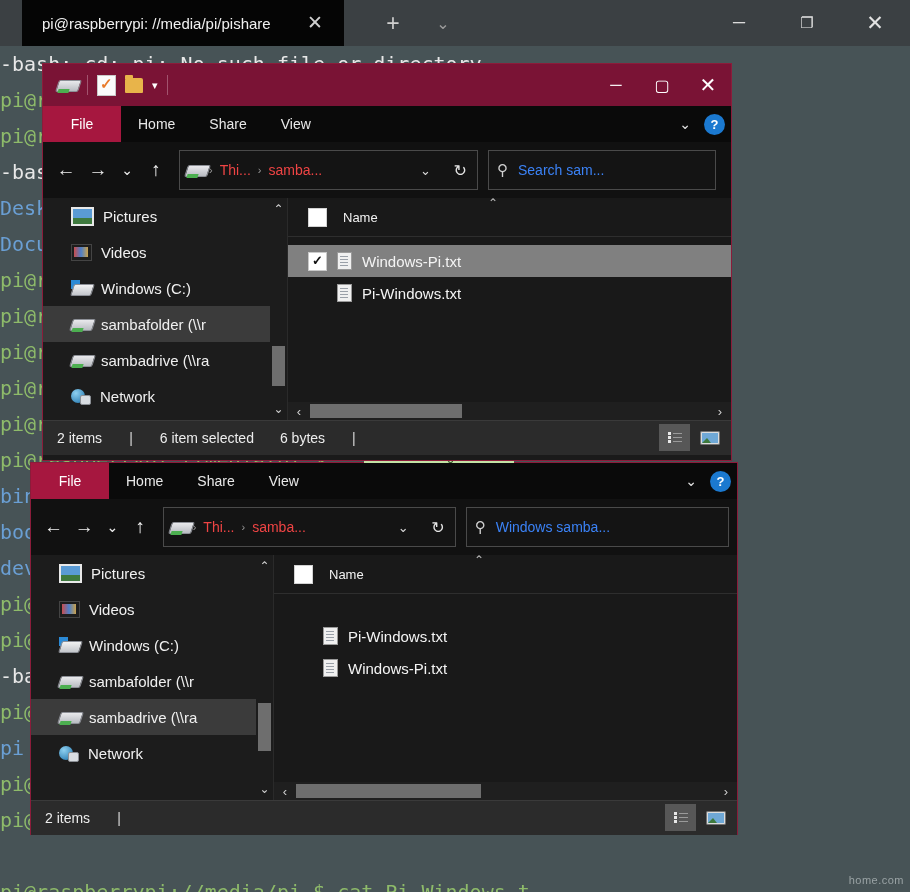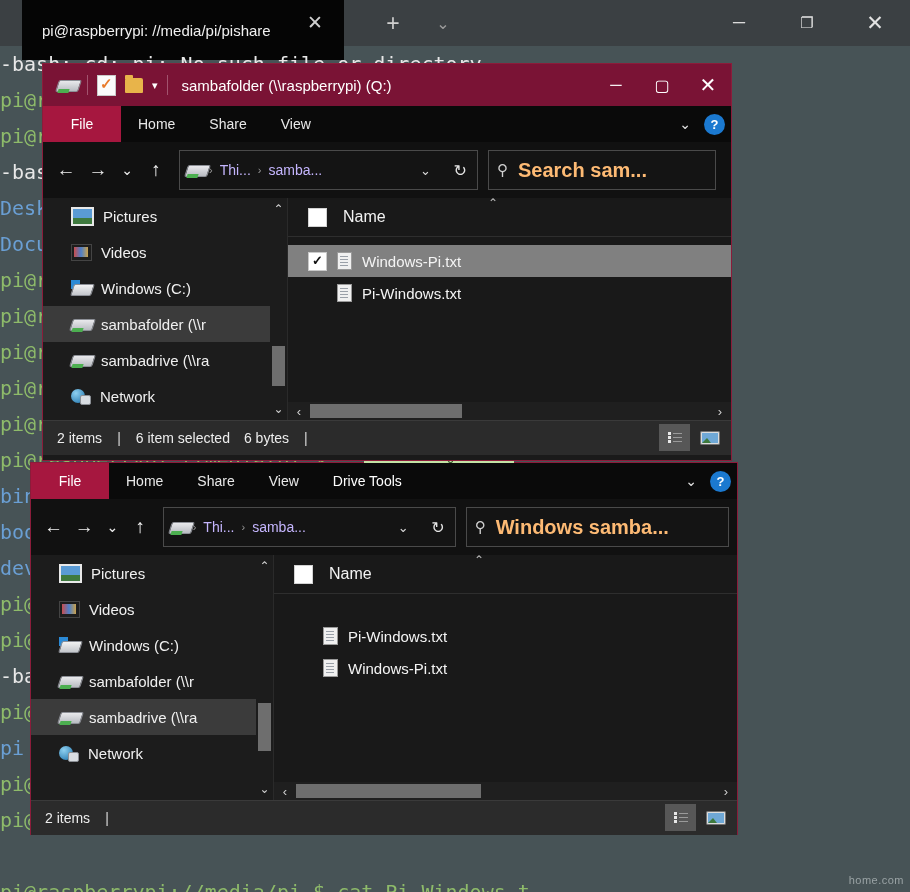--- a/index.html
+++ b/index.html
@@ -12,21 +12,21 @@
   
   #terminal{
     position:absolute;left:0;top:0;width:910px;height:892px;
     background:#475356;
   }
   .term-titlebar{
     position:absolute;left:0;top:0;width:910px;height:46px;
     background:#3b4043;
   }
   .term-tab{
-    position:absolute;left:22px;top:0;width:322px;height:60px;
+    position:absolute;left:22px;top:0;width:322px;height:46px;
     background:#050505;display:flex;align-items:center;
   }
   .term-tab-label{
     color:#f0f0f0;font-size:15px;margin-left:20px;white-space:nowrap;
     overflow:hidden;width:240px;
   }
   .term-tab-close{
     position:absolute;right:18px;top:12px;width:22px;height:22px;
     color:#cfcfcf;font-size:19px;line-height:22px;text-align:center;
   }
@@ -115,35 +115,35 @@
   .nav-ico{
     width:30px;height:34px;color:#efefef;font-size:19px;
     display:flex;align-items:center;justify-content:center;
   }
   .nav-ico.small{font-size:14px;width:24px;}
   .addr{
     height:38px;border:1px solid #4a4a4a;background:#141414;
     display:flex;align-items:center;padding:0 6px;margin-left:6px;
     position:relative;
   }
-  .crumb{color:#c4b5fd;font-size:14px;padding:0 5px;white-space:nowrap;}
+  .crumb{color:#ef4444;font-size:14px;padding:0 5px;white-space:nowrap;}
   .crumb-sep{color:#9a9a9a;font-size:11px;padding:0 2px;}
   .addr-caret{
     position:absolute;right:46px;color:#dcdcdc;font-size:13px;
   }
   .addr-refresh{
     position:absolute;right:10px;color:#e4e4e4;font-size:16px;
   }
   .searchbox{
     height:38px;border:1px solid #4a4a4a;background:#141414;
     display:flex;align-items:center;padding:0 8px;margin-left:8px;
     gap:10px;overflow:hidden;
   }
   .search-ico{color:#cfcfcf;font-size:15px;}
-  .search-ph{color:#fdba74;font-size:20px;white-space:nowrap;font-weight:bold;}
+  .search-ph{color:#3b82f6;font-size:14px;white-space:nowrap;}
 
   .content{display:flex;position:relative;background:#1c1c1c;}
   .navpane{
     background:#1c1c1c;position:relative;overflow:hidden;
     border-right:1px solid #2a2a2a;
   }
   .np-item{
     height:36px;display:flex;align-items:center;padding-left:28px;gap:9px;
     color:#f0f0f0;font-size:15px;white-space:nowrap;
   }
@@ -161,21 +161,21 @@
   }
 
   .filelist{flex:1;position:relative;background:#191919;overflow:hidden;}
   .fl-header{
     height:38px;display:flex;align-items:center;padding-left:20px;gap:16px;
     border-bottom:1px solid #2e2e2e;position:relative;
   }
   .hdr-check{
     width:17px;height:17px;background:#ffffff;border:1px solid #d2d2d2;
   }
-  .hdr-name{color:#f2f2f2;font-size:16px;}
+  .hdr-name{color:#f2f2f2;font-size:13px;}
   .hdr-sortcaret{
     position:absolute;left:200px;top:-2px;color:#b8b8b8;font-size:12px;
   }
   .fl-row{
     height:32px;display:flex;align-items:center;padding-left:20px;gap:10px;
   }
   .fl-row.selected{background:#808080;}
   .row-check{
     width:17px;height:17px;background:#ffffff;border:1px solid #c9c9c9;
     color:#111;font-size:13px;line-height:16px;text-align:center;
@@ -187,21 +187,21 @@
     position:absolute;left:0;bottom:0;height:18px;width:100%;
     background:#1f1f1f;display:flex;align-items:center;
   }
   .hs-arrow{
     width:22px;text-align:center;color:#cfcfcf;font-size:13px;
   }
   .hs-thumb{height:14px;background:#6e6e6e;}
 
   .statusbar{
     height:34px;background:#2b2b2b;display:flex;align-items:center;
-    position:relative;padding-left:14px;gap:4px;
+    position:relative;padding-left:14px;gap:16px;
     border-top:1px solid #3a3a3a;
   }
   .sb-text{color:#ededed;font-size:14px;}
   .sb-div{color:#d8d8d8;font-size:14px;padding:0 11px;}
   .sb-views{
     position:absolute;right:6px;top:3px;display:flex;gap:4px;
   }
   .viewbtn{
     width:31px;height:27px;display:flex;align-items:center;
     justify-content:center;
@@ -336,21 +336,20 @@
 
 <div class="explorer" id="win2" style="left:30px;top:462px;width:706px;height:371px;">
 
   <div class="ctx-band" style="left:333px;top:-17px;width:150px;">Manage</div>
 
   <div class="ribbon">
     <div class="rb-file">File</div>
     <div class="rb-tab">Home</div>
     <div class="rb-tab">Share</div>
     <div class="rb-tab">View</div>
-    <div class="rb-tab contextual">Drive Tools</div>
     <div class="rb-right">
       <span class="rb-caret">⌄</span>
       <span class="help-circ">?</span>
     </div>
   </div>
 
   <div class="navbar">
     <div class="nav-ico">←</div>
     <div class="nav-ico">→</div>
     <div class="nav-ico small">⌄</div>
@@ -475,21 +474,20 @@
       <span class="drive-ico">
         <span class="body"></span>
           <span class="bar"></span>
       </span>
       <span class="sep-v"></span>
       <span class="qat-check"></span>
       <span class="qat-folder"></span>
       <span class="qat-caret">▾</span>
       <span class="sep-v"></span>
     </div>
-    <span class="ex-title-text">sambafolder (\\raspberrypi) (Q:)</span>
     <div class="ex-title-btns">
       <span class="ex-tbtn">─</span>
       <span class="ex-tbtn">▢</span>
       <span class="ex-tbtn close">✕</span>
     </div>
   </div>
 
   <div class="ribbon">
     <div class="rb-file">File</div>
     <div class="rb-tab">Home</div>

